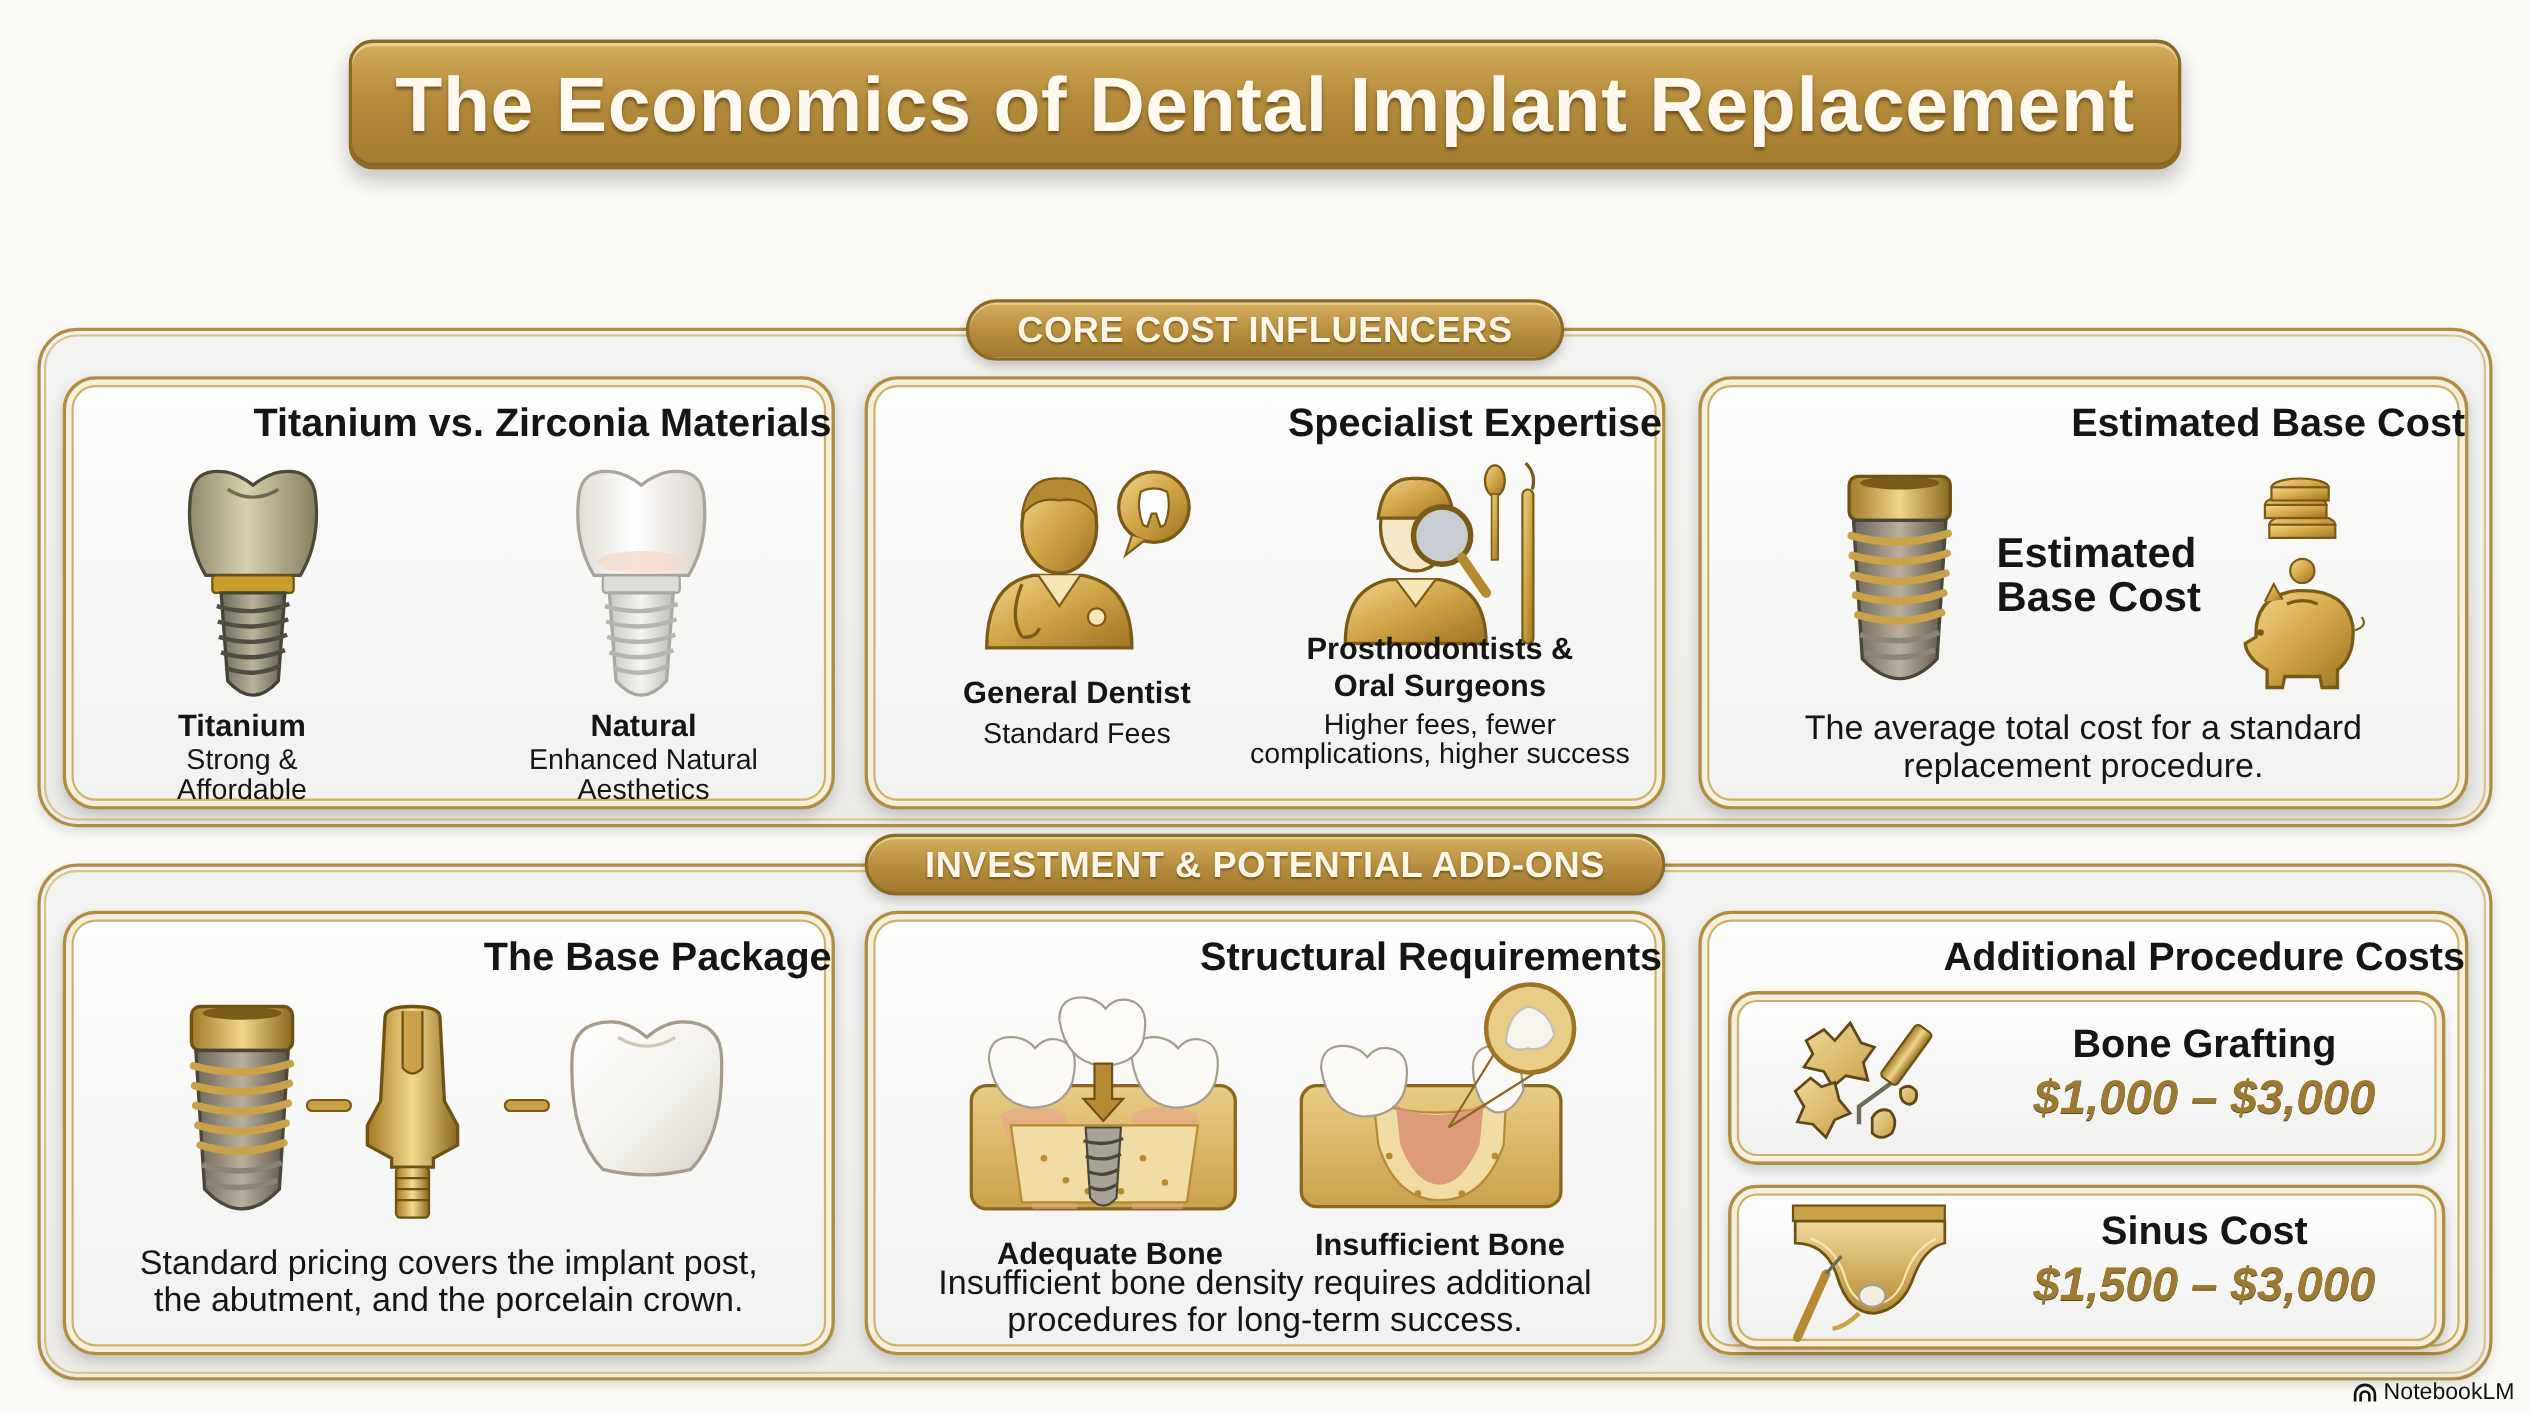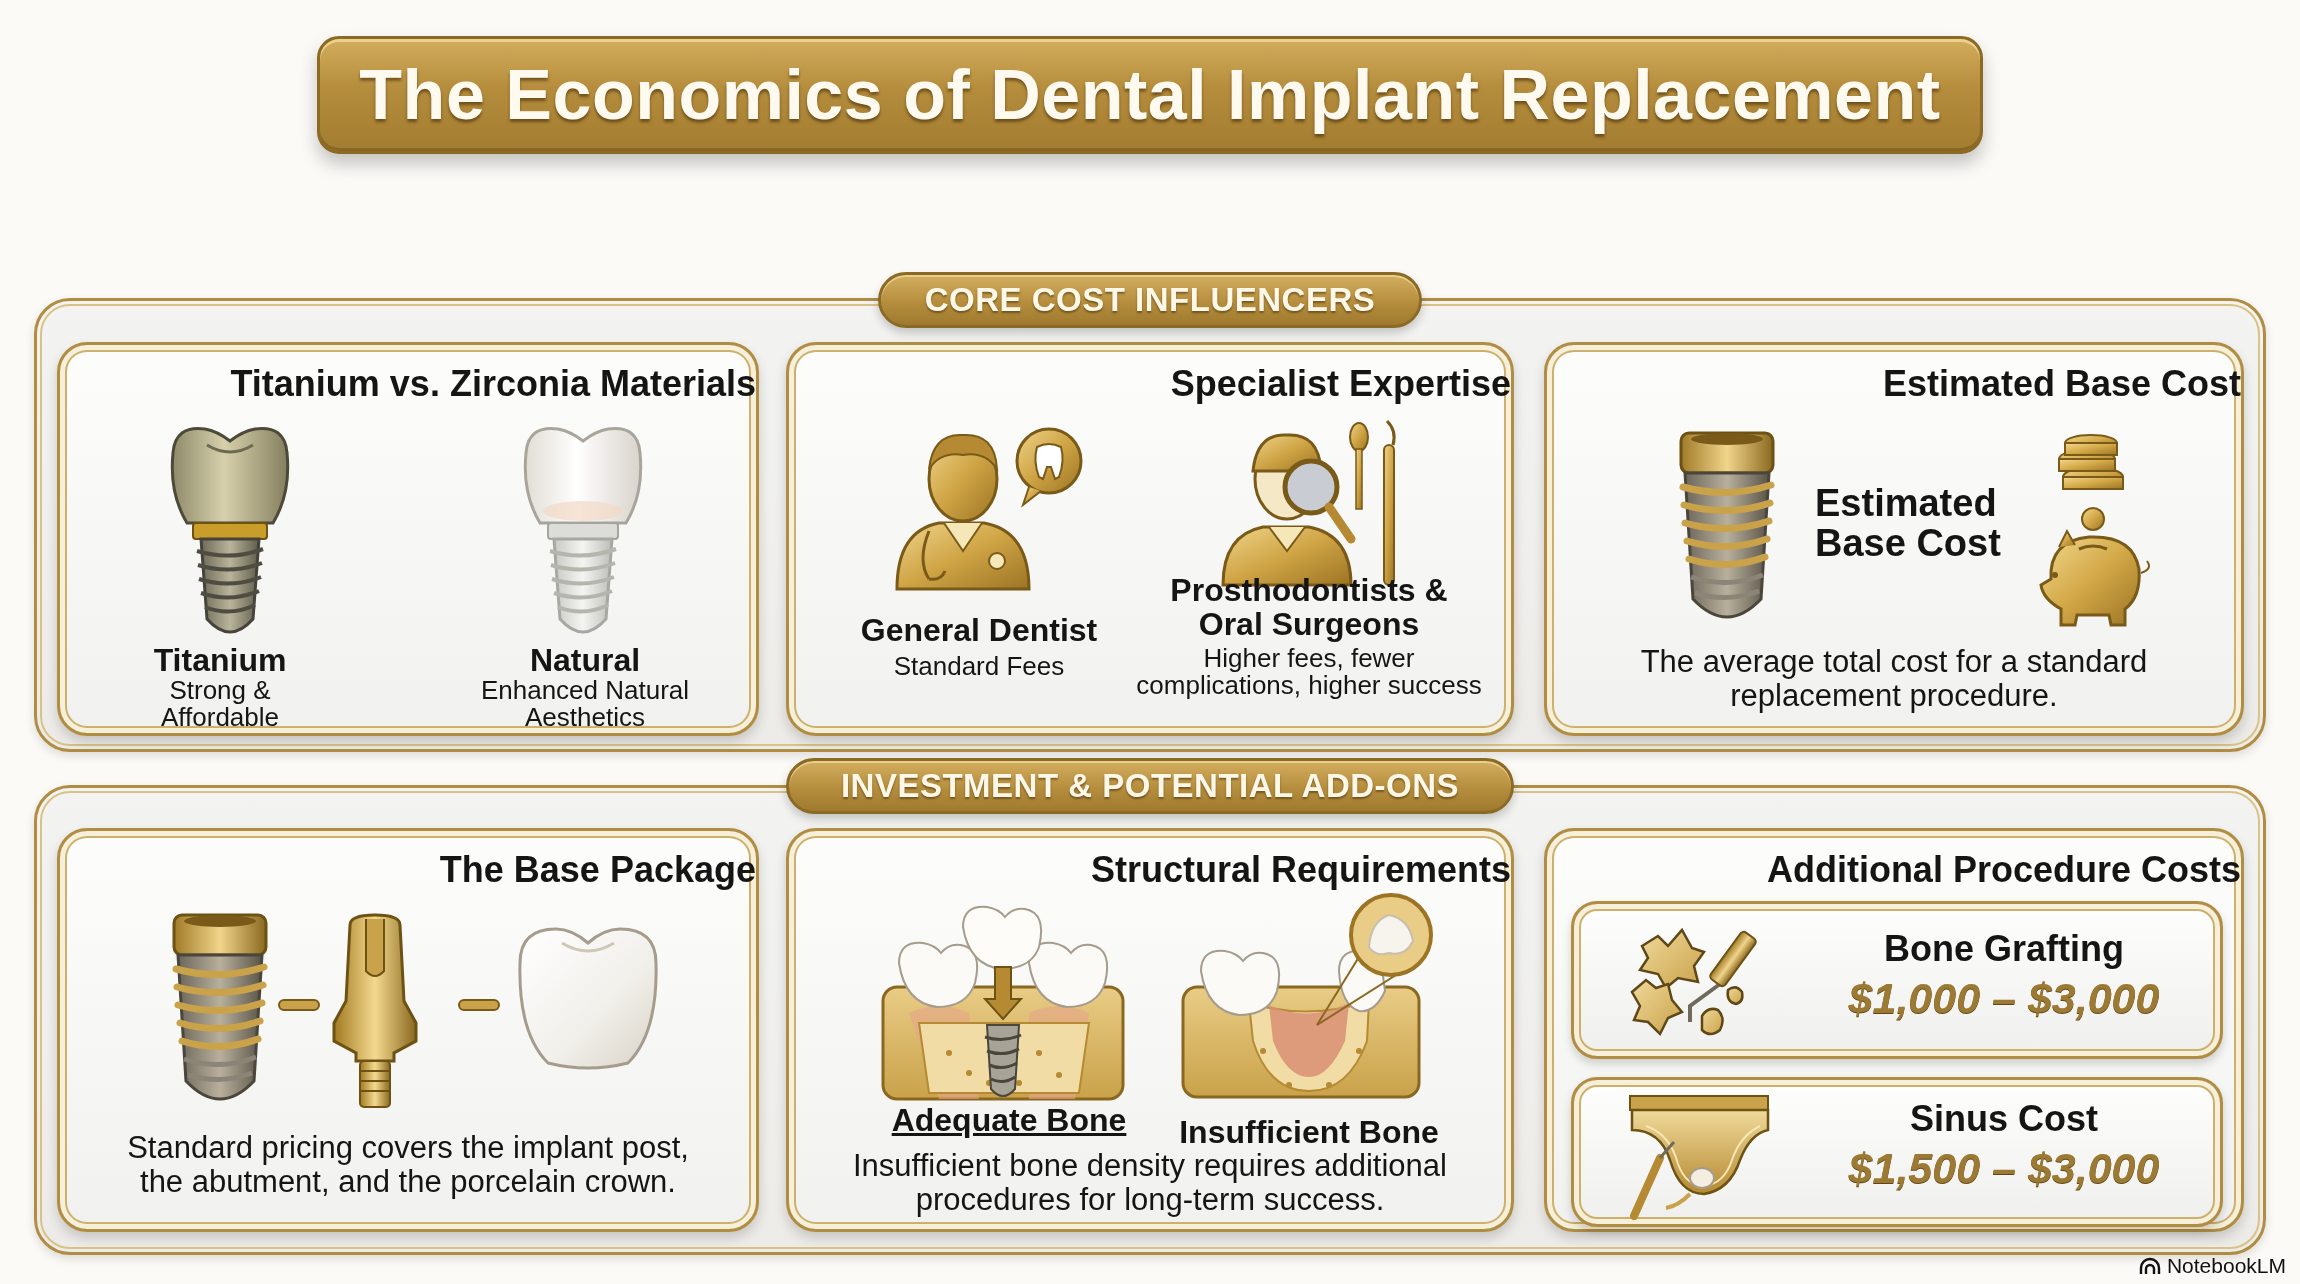--- a/index.html
+++ b/index.html
@@ -51,21 +51,21 @@
     border: 3px solid #b08d43;
     border-radius: 30px;
     background: linear-gradient(180deg, #fdfdfc 0%, #f1f1ef 100%);
     box-shadow: 0 6px 12px rgba(0,0,0,0.16), inset 0 0 0 5px #f6efda, inset 0 0 0 7px #cdb06b;
   }
   .card-title {
     position: absolute; left: 0; right: 0; text-align: right;
     font-weight: 700; font-size: 36px; color: #151515;
   }
   .center-text { position: absolute; text-align: center; color: #151515; }
-  .label-b { font-weight: 700; font-size: 32px; line-height: 34px; }
+  .label-b { font-weight: 700; font-size: 28px; line-height: 34px; }
   .label-s { font-size: 26px; line-height: 27px; }
   .desc { font-size: 31px; line-height: 34px; }
 
   .subcard {
     position: absolute;
     border: 3px solid #b08d43;
     border-radius: 26px;
     background: linear-gradient(180deg, #fefefd, #efefed);
     box-shadow: 0 5px 10px rgba(0,0,0,0.16), inset 0 0 0 5px #f6efda, inset 0 0 0 7px #cdb06b;
     padding-left: 12px;
@@ -381,21 +381,21 @@
       <path d="M116 64 L116 96 L106 96 L124 116 L142 96 L132 96 L132 64 Z" fill="#b58a32" stroke="#6d5214" stroke-width="2"></path>
       <path d="M108 122 L140 122 L136 186 Q124 200 112 186 Z" fill="#a8a397" stroke="#4b463c" stroke-width="2"></path>
       <g stroke="#4b463c" stroke-width="3" fill="none">
           <path d="M106 134 Q124 140 142 132"></path>
           <path d="M108 148 Q124 154 140 146"></path>
           <path d="M110 162 Q124 168 138 160"></path>
           <path d="M112 176 Q124 182 136 174"></path>
         </g>
     </svg>
   </div>
-  <div class="center-text label-b" style="left:70px; width:300px; top:272px;text-decoration:underline;">Adequate Bone</div>
+  <div class="center-text label-b" style="left:70px; width:300px; top:292px;">Adequate Bone</div>
 
   <div class="abs" style="left:390px; top:60px;">
     <svg width="260" height="210" viewBox="0 0 260 210">
       <rect x="4" y="96" width="236" height="110" rx="14" fill="url(#bn)" stroke="#8a6820" stroke-width="3"></rect>
       <path d="M70 112 Q130 130 190 110 L188 150 Q170 200 130 200 Q90 200 74 150 Z" fill="#f0dca4" stroke="#b58a32" stroke-width="2"></path>
       <path d="M90 114 Q130 132 170 112 L166 150 Q150 186 130 186 Q108 186 94 150 Z" fill="#d98f74" opacity="0.85"></path>
       <g fill="#b58a32">
           <circle cx="84" cy="160" r="3"></circle>
           <circle cx="180" cy="160" r="3"></circle>
           <circle cx="110" cy="194" r="3"></circle>

